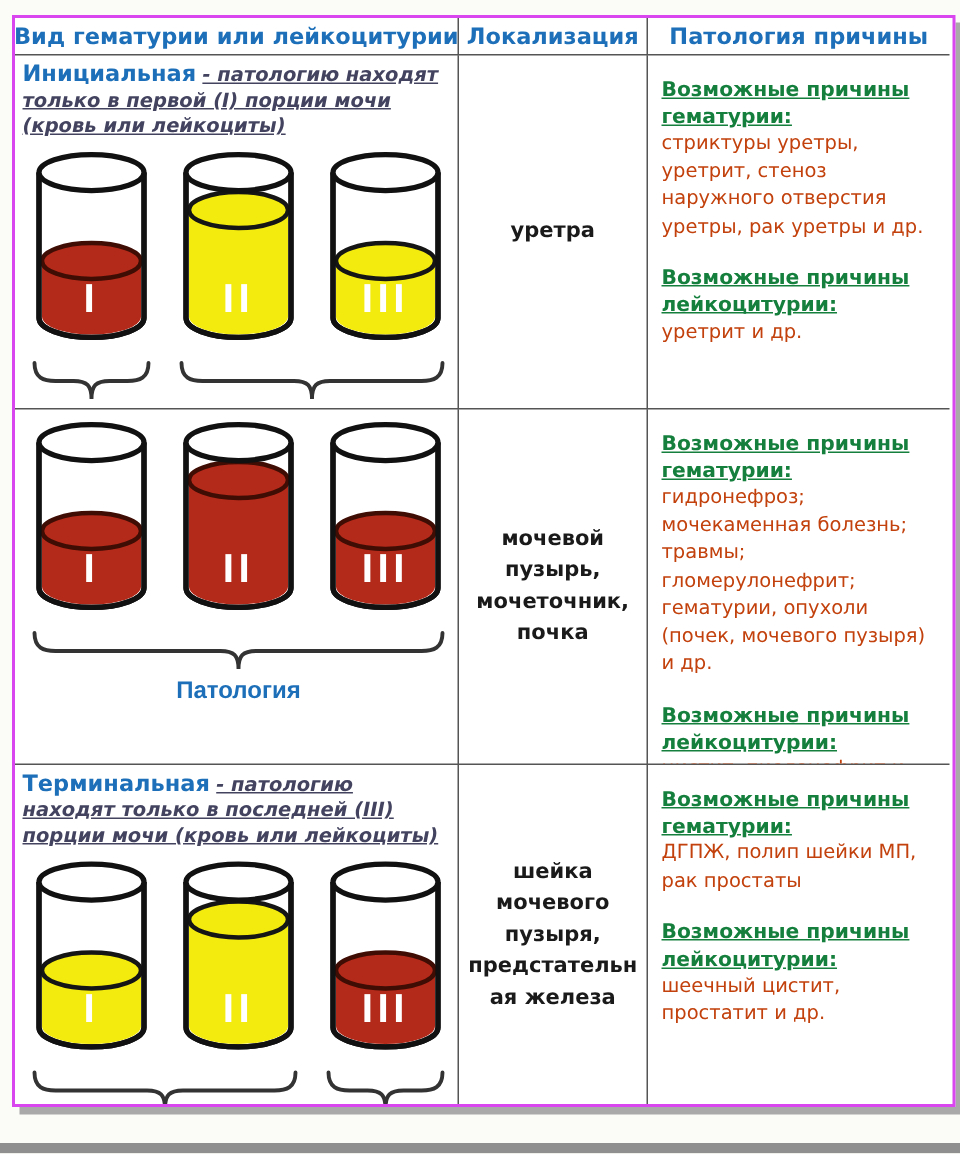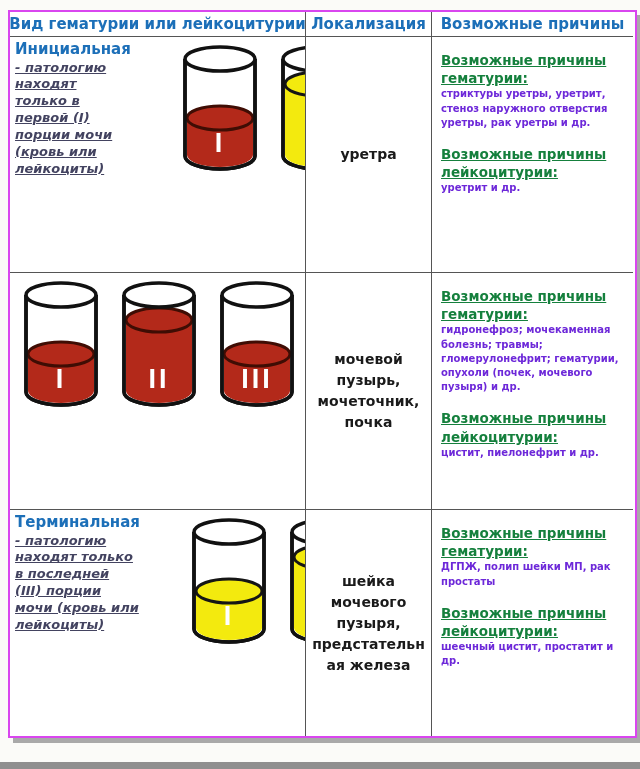--- a/index.html
+++ b/index.html
@@ -7,49 +7,49 @@
          font-family:"DejaVu Sans","Liberation Sans",sans-serif;}
   .grid{position:absolute;left:8px;top:10px;width:625px;
         display:grid;grid-template-columns:296px 126px 201px;
         grid-template-rows:25px 236px 237px 226px;
         background:#fff;border:2px solid #d946ef;box-shadow:5px 5px 0 0 #a9a9a9;}
   .cell{border-right:1px solid #555;border-bottom:1px solid #555;box-sizing:border-box;overflow:hidden;}
   .last-col{border-right:none;}
   .last-row{border-bottom:none;}
   .hcell{display:flex;align-items:center;justify-content:center;
          font-weight:bold;font-size:15px;color:#1c6fb8;white-space:nowrap;}
-  .c1{padding:3px 5px 0 5px;display:flex;flex-direction:row;gap:43px;}
+  .c1{padding:3px 5px 0 5px;display:flex;flex-direction:column;}
   .desc{font-size:13px;line-height:1.3;margin-bottom:2px;}
   .tname{color:#1c6fb8;font-weight:bold;font-size:15px;}
   .dtext{font-style:italic;font-weight:bold;text-decoration:underline;color:#434360;}
   .beakers{display:flex;gap:18px;padding-left:6px;margin-top:4px;}
   .braces{position:relative;height:50px;margin-top:2px;}
   .brace-item{position:absolute;top:0;text-align:center;}
   .brace-label{color:#1c6fb8;font-weight:bold;font-size:16px;margin-top:0;
                font-family:"Liberation Sans",sans-serif;}
   .c2{display:flex;align-items:center;justify-content:center;text-align:center;
       font-weight:bold;font-size:14px;line-height:1.5;color:#1a1a1a;padding:0 6px;
       word-break:break-word;}
   .c3{padding:14px 8px 0 9px;color:#222;}
   .cause-block{margin-bottom:15px;}
   .cause-h{font-weight:bold;text-decoration:underline;font-size:13.5px;line-height:1.35;color:#15803d;}
-  .cause-t{font-size:10px;line-height:1.42;color:#6d28d9;font-weight:bold;}
+  .cause-t{font-size:13px;line-height:1.42;color:#c2410c;}
   .watermark{position:absolute;right:7px;top:777px;font-weight:bold;font-size:16px;color:#060606;
              font-family:"Liberation Sans",sans-serif;}
   .bottom-band{position:absolute;left:0;right:0;bottom:0;height:7px;background:#8f8f8f;}
 </style>
 </head>
 <body>
 
 <div class="stage">
   <div class="grid">
 
     <div class="cell hcell">Вид гематурии или лейкоцитурии</div>
     <div class="cell hcell">Локализация</div>
-    <div class="cell hcell last-col">Возможные причины</div>
+    <div class="cell hcell last-col">Патология причины</div>
 
     <div class="cell c1">
       <div class="desc">
         <span class="tname">Инициальная</span>
         <span class="dtext">- патологию находят только в первой (I) порции мочи (кровь или лейкоциты)</span>
       </div>
       <div class="beakers" id="beakers-0">
           <span><svg width="80" height="134" viewBox="0 0 80 134">
               <path d="M5,15 L5,112 A35,13 0 0 0 75,112 L75,15" fill="#ffffff" stroke="#111" stroke-width="3.5"></path>
               <path d="M7,74 L7,111 A33,12 0 0 0 73,111 L73,74 Z" fill="#b3291a"></path>

